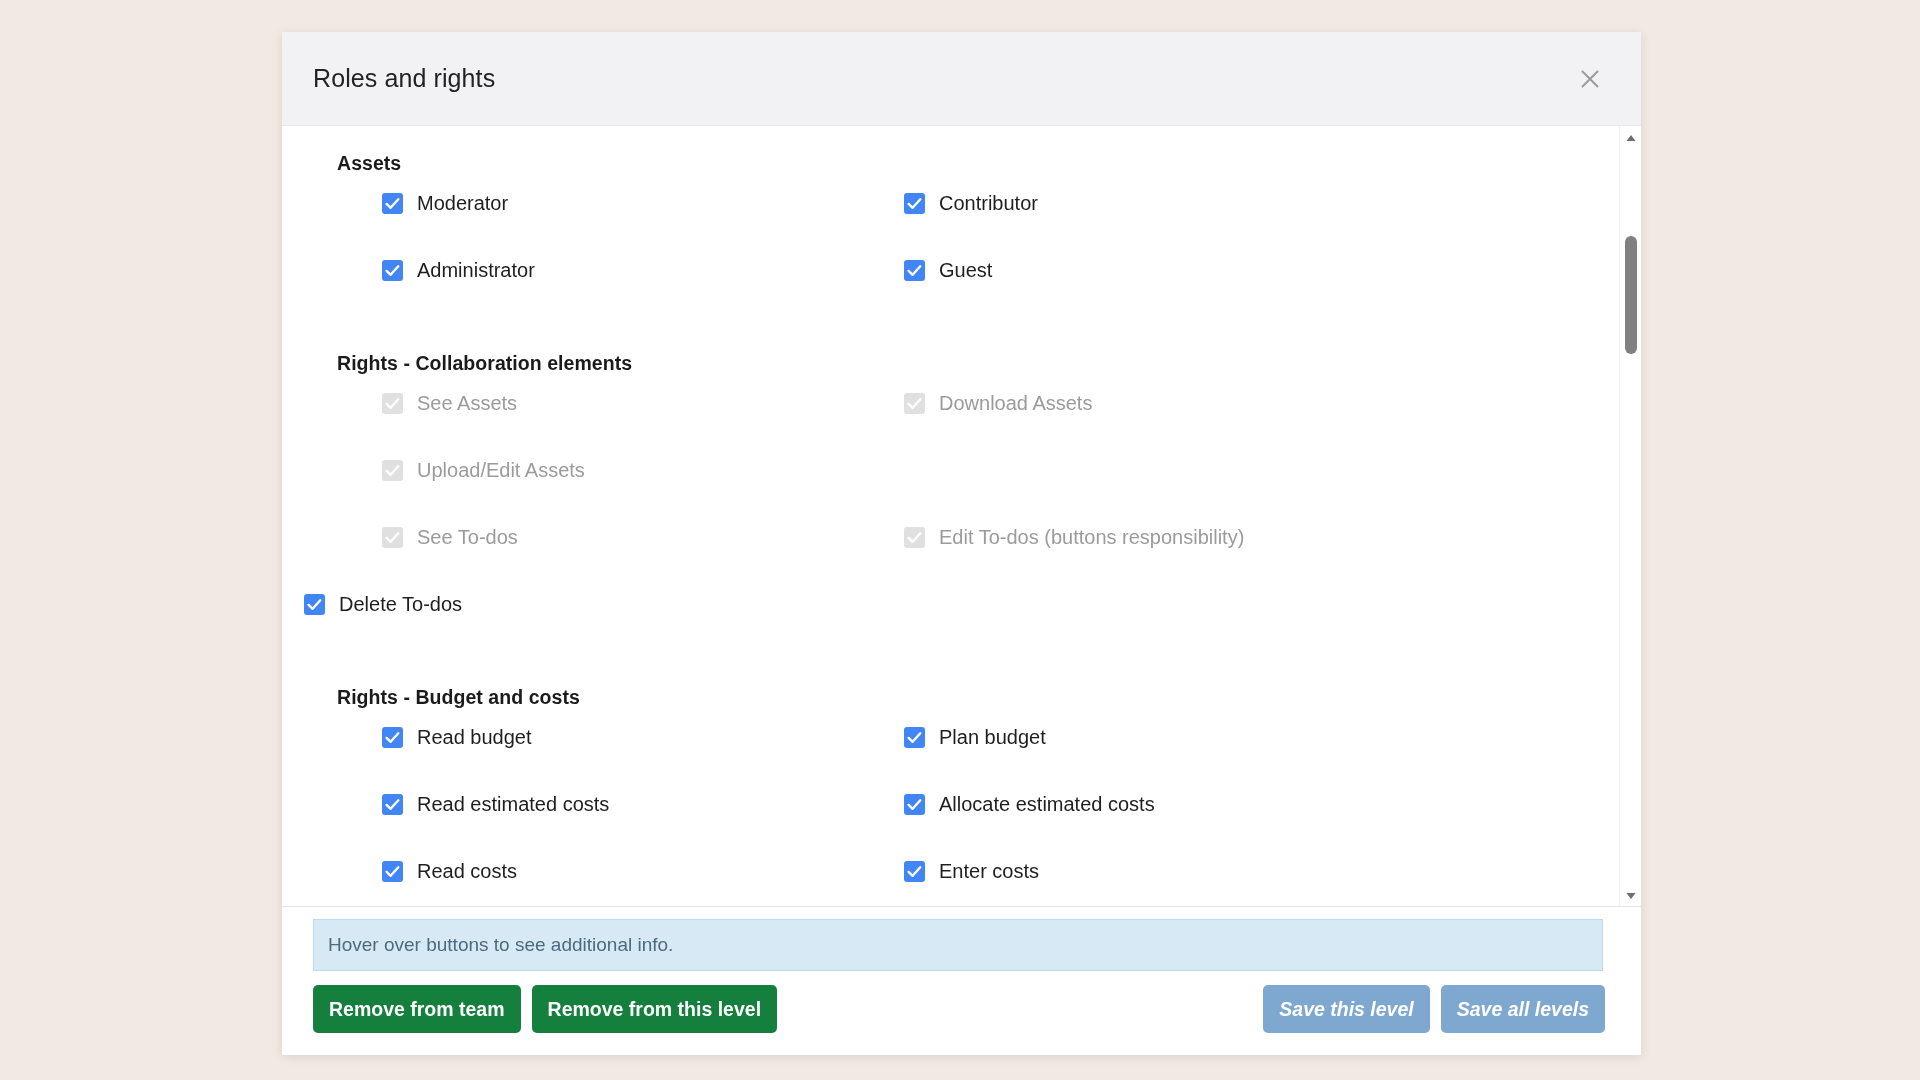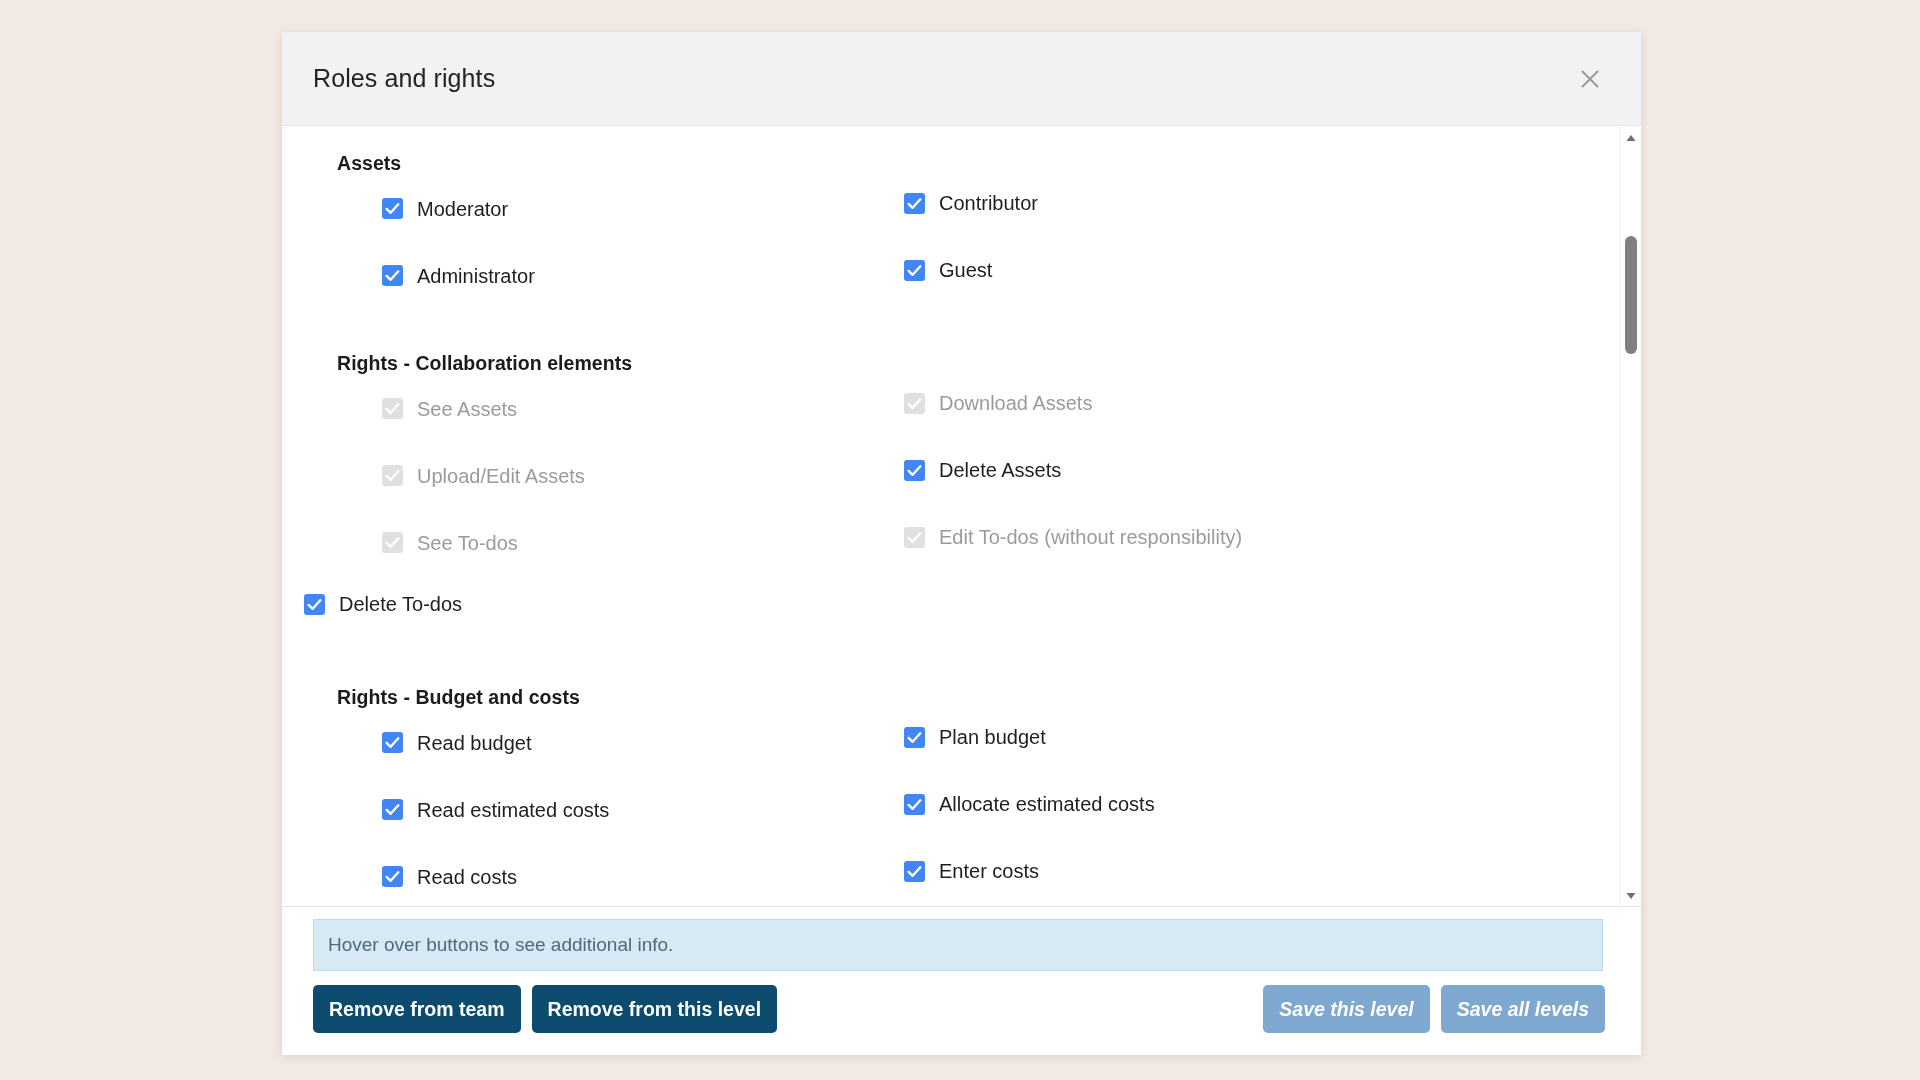--- a/index.html
+++ b/index.html
@@ -96,21 +96,21 @@
     display: flex;
     align-items: flex-start;
     height: 67px;
   }
   .cell {
     display: flex;
     align-items: center;
     height: 32px;
     box-sizing: border-box;
   }
-  .cell.col-left  { width: 600px; padding-left: 100px; align-items: flex-end; }
+  .cell.col-left  { width: 600px; padding-left: 100px; }
   .cell.col-right { width: 600px; padding-left: 22px; }
 
   
   .cbx {
     width: 21px;
     height: 21px;
     border-radius: 3px;
     flex: 0 0 21px;
     position: relative;
     background: #4285f4;
@@ -201,21 +201,21 @@
     font-family: "Liberation Sans", sans-serif;
     font-size: 19.5px;
     font-weight: bold;
     color: #ffffff;
     padding: 0 16px;
     height: 48px;
     line-height: 48px;
     cursor: pointer;
     white-space: nowrap;
   }
-  .btn.danger { background: #0c4a6e; }
+  .btn.danger { background: #15803d; }
   .btn.primary-muted { background: #7fa8d1; font-style: italic; }
 </style>
 </head>
 <body>
 
 <div id="page-root">
 
   <div class="modal">
 
     <div class="modal-header">
@@ -295,45 +295,37 @@
               </div>
               <div class="row">
                 <div class="cell col-left">
                   <div class="cbx disabled">
                     <svg viewBox="0 0 21 21" aria-hidden="true">
                       <path d="M4.6 10.9 L8.6 14.8 L16.3 6.3" stroke="#ffffff" stroke-width="2.4" stroke-linecap="round" stroke-linejoin="round" fill="none"></path>
                     </svg>
                   </div>
                   <span class="cbx-label muted">Upload/Edit Assets</span>
                 </div>
-                <div class="cell col-right">
-                  <div class="cbx">
-                    <svg viewBox="0 0 21 21" aria-hidden="true">
-                      <path d="M4.6 10.9 L8.6 14.8 L16.3 6.3" stroke="#ffffff" stroke-width="2.4" stroke-linecap="round" stroke-linejoin="round" fill="none"></path>
-                    </svg>
-                  </div>
-                  <span class="cbx-label">Delete Assets</span>
-                </div>
               </div>
               <div class="row">
                 <div class="cell col-left">
                   <div class="cbx disabled">
                     <svg viewBox="0 0 21 21" aria-hidden="true">
                       <path d="M4.6 10.9 L8.6 14.8 L16.3 6.3" stroke="#ffffff" stroke-width="2.4" stroke-linecap="round" stroke-linejoin="round" fill="none"></path>
                     </svg>
                   </div>
                   <span class="cbx-label muted">See To-dos</span>
                 </div>
                 <div class="cell col-right">
                   <div class="cbx disabled">
                     <svg viewBox="0 0 21 21" aria-hidden="true">
                       <path d="M4.6 10.9 L8.6 14.8 L16.3 6.3" stroke="#ffffff" stroke-width="2.4" stroke-linecap="round" stroke-linejoin="round" fill="none"></path>
                     </svg>
                   </div>
-                  <span class="cbx-label muted">Edit To-dos (without responsibility)</span>
+                  <span class="cbx-label muted">Edit To-dos (buttons responsibility)</span>
                 </div>
               </div>
               <div class="row">
                 <div class="cell col-right">
                   <div class="cbx">
                     <svg viewBox="0 0 21 21" aria-hidden="true">
                       <path d="M4.6 10.9 L8.6 14.8 L16.3 6.3" stroke="#ffffff" stroke-width="2.4" stroke-linecap="round" stroke-linejoin="round" fill="none"></path>
                     </svg>
                   </div>
                   <span class="cbx-label">Delete To-dos</span>

